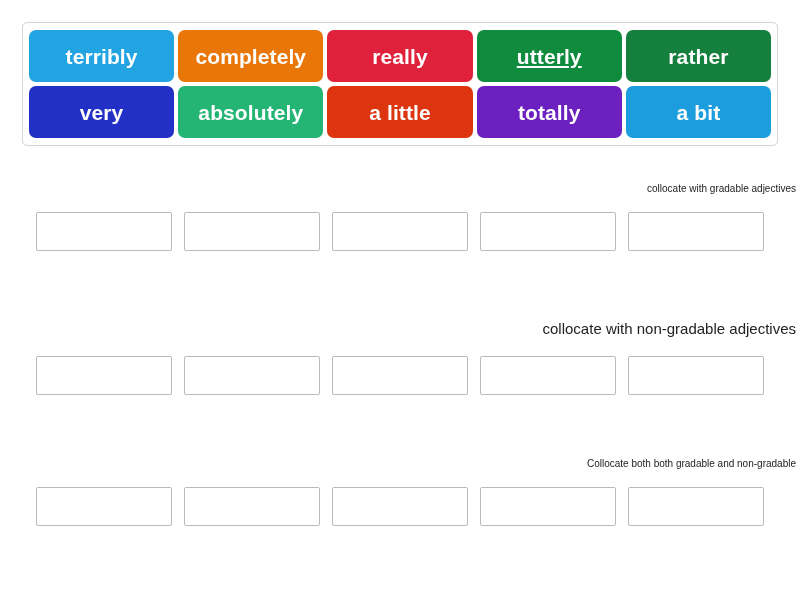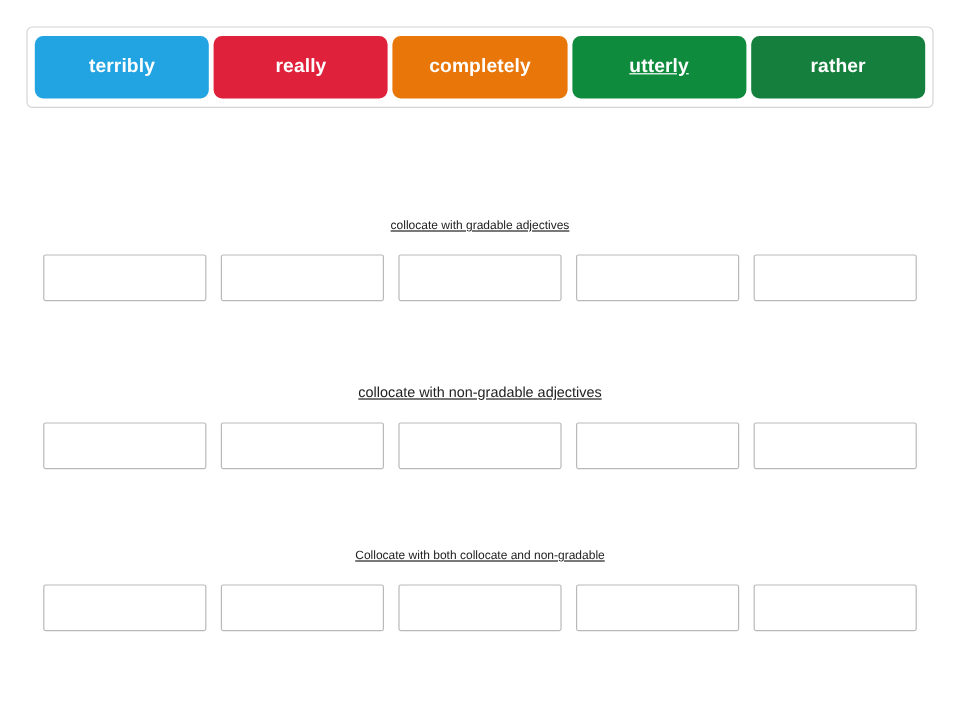--- a/index.html
+++ b/index.html
@@ -43,21 +43,21 @@
   }
   .tile {
     flex: 1 1 0;
     height: 52px;
     border-radius: 7px;
     display: flex;
     align-items: center;
     justify-content: center;
     color: #ffffff;
     font-weight: bold;
-    font-size: 16px;
+    font-size: 21px;
     letter-spacing: 0.1px;
     line-height: 1;
     cursor: move;
     user-select: none;
     box-sizing: border-box;
     text-align: center;
     overflow: hidden;
     white-space: nowrap;
   }
 
@@ -65,30 +65,29 @@
   .group {
     position: absolute;
     left: 0;
     width: 800px;
   }
   .group-1 { top: 183px; }
   .group-2 { top: 321px; }
   .group-3 { top: 458px; }
 
   .group-title {
-    text-align: center;
+    text-align: right;
     font-size: 31px;
     font-weight: normal;
     color: #222222;
     line-height: 1.12;
     margin: 0 0 18px 0;
-    padding: 0 14px;
+    padding: 0 4px;
     font-family: "Liberation Sans", sans-serif;
     white-space: nowrap;
-    text-decoration: underline;
   }
 
   .slot-row {
     display: flex;
     gap: 12px;
     padding: 0 36px;
     box-sizing: border-box;
   }
   .slot {
     flex: 1 1 0;
@@ -102,59 +101,76 @@
 </head>
 <body>
 
 <div id="app">
 
   <div class="word-bank">
     <div class="bank-row">
       <div class="tile" style="background-color: rgb(34, 163, 226);">
         <span>terribly</span>
       </div>
+      <div class="tile" style="background-color: rgb(232, 118, 9);">
+        <span>completely</span>
+      </div>
       <div class="tile" style="background-color: rgb(224, 33, 59);">
         <span>really</span>
-      </div>
-      <div class="tile" style="background-color: rgb(232, 118, 9);">
-        <span>completely</span>
       </div>
       <div class="tile" style="background-color: rgb(15, 139, 61); text-decoration: underline;">
         <span>utterly</span>
       </div>
       <div class="tile" style="background-color: #15803d;">
         <span>rather</span>
+      </div>
+    </div>
+    <div class="bank-row">
+      <div class="tile" style="background-color: rgb(34, 48, 198);">
+        <span>very</span>
+      </div>
+      <div class="tile" style="background-color: rgb(36, 181, 116);">
+        <span>absolutely</span>
+      </div>
+      <div class="tile" style="background-color: rgb(220, 53, 16);">
+        <span>a little</span>
+      </div>
+      <div class="tile" style="background-color: rgb(107, 32, 191);">
+        <span>totally</span>
+      </div>
+      <div class="tile" style="background-color: rgb(28, 158, 222);">
+        <span>a bit</span>
       </div>
     </div>
   </div>
 
   <div class="group group-1">
     <div class="group-title" style="font-size: 10px;">collocate with gradable adjectives</div>
     <div class="slot-row">
       <div class="slot"></div>
       <div class="slot"></div>
       <div class="slot"></div>
       <div class="slot"></div>
       <div class="slot"></div>
     </div>
   </div>
 
   <div class="group group-2">
-    <div class="group-title" style="font-size: 12px;">collocate with non-gradable adjectives</div>
+    <div class="group-title" style="font-size: 15px;">collocate with non-gradable adjectives</div>
     <div class="slot-row">
       <div class="slot"></div>
       <div class="slot"></div>
       <div class="slot"></div>
       <div class="slot"></div>
       <div class="slot"></div>
     </div>
   </div>
 
   <div class="group group-3">
-    <div class="group-title" style="font-size: 10px;">Collocate with both collocate and non-gradable</div>
+    <div class="group-title" style="font-size: 10px;">Collocate both both gradable and non-gradable</div>
     <div class="slot-row">
       <div class="slot"></div>
       <div class="slot"></div>
       <div class="slot"></div>
       <div class="slot"></div>
       <div class="slot"></div>
     </div>
   </div>
 
 </div>

